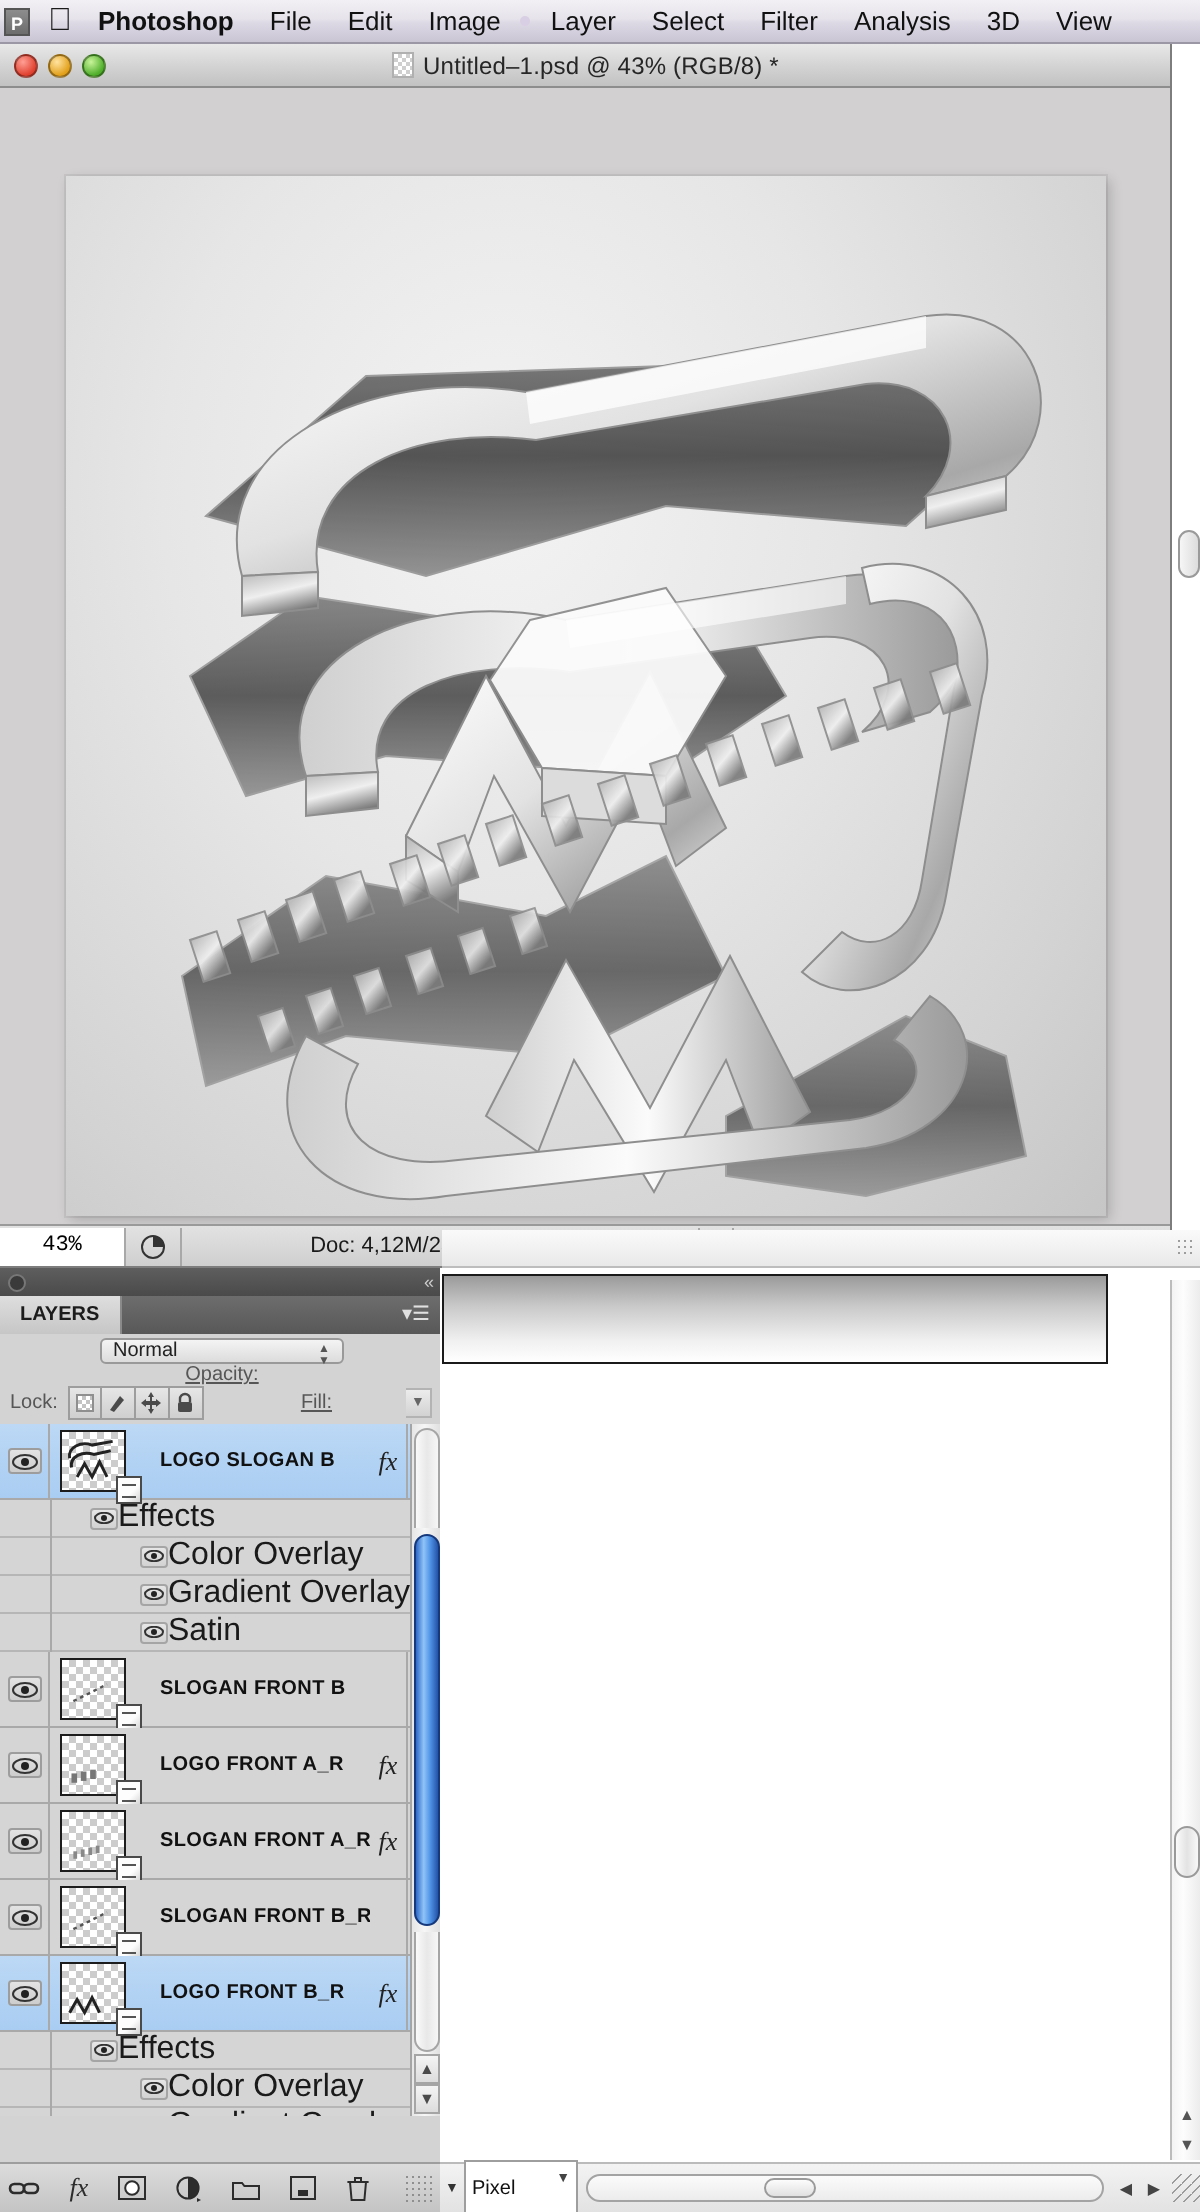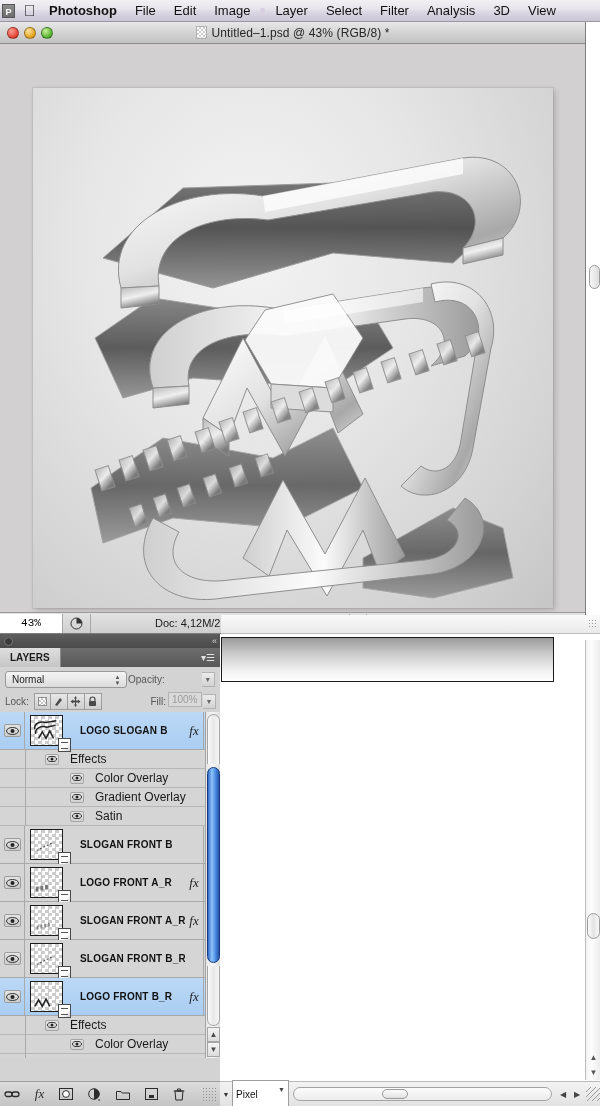--- a/index.html
+++ b/index.html
@@ -157,34 +157,34 @@
     min-width:56px;padding:0 10px;font-size:10px;font-weight:bold;color:#1c1c1c;
     background:linear-gradient(to bottom,#dedede,#c6c6c6);
     display:flex;align-items:center;box-sizing:border-box;
     border-right:1px solid #8a8a8a;
   }
   .lp-tabfill{flex:1;background:linear-gradient(to bottom,#6d6d6d,#585858);position:relative;}
   .lp-menu{position:absolute;right:5px;top:4px;color:#e0e0e0;font-size:10px;}
 
   .lp-body{background:#d3d3d3;width:220px;}
   .row-blend{
-    height:23px;display:flex;align-items:center;padding:2px 4px 0 5px;box-sizing:border-box;
+    height:23px;display:flex;align-items:center;padding:2px 4px 0 5px;box-sizing:border-box;flex-direction:column;
   }
   .blend-sel{
     width:122px;height:17px;border:1px solid #999;border-radius:3px;
     background:linear-gradient(to bottom,#f4f4f4,#dcdcdc);
     font-size:10px;color:#222;display:flex;align-items:center;padding-left:6px;
     box-sizing:border-box;position:relative;
   }
   .stepper{
     position:absolute;right:3px;top:1px;width:11px;height:14px;
     display:flex;flex-direction:column;align-items:center;justify-content:center;
     font-size:6px;color:#555;line-height:6px;
   }
-  .op-label{font-size:10px;color:#565656;margin-left:1px;}
+  .op-label{font-size:10px;color:#565656;margin-left:1px;text-decoration:underline;}
   .op-field{
     width:34px;height:15px;margin-left:3px;border:1px solid #b3b3b3;
     background:#d9d9d9;font-size:10px;color:#9a9a9a;
     display:flex;align-items:center;justify-content:center;box-sizing:border-box;margin-top:40px;
   }
   .op-arrow{
     width:13px;height:15px;border:1px solid #b3b3b3;border-left:0;background:linear-gradient(to bottom,#ececec,#d2d2d2);
     display:flex;align-items:center;justify-content:center;font-size:7px;color:#666;box-sizing:border-box;
   }
   .row-lock{
@@ -252,21 +252,21 @@
   .erow{
     height:19px;display:flex;align-items:center;background:#d5d5d5;
     border-bottom:1px solid #b6b6b6;box-sizing:border-box;
   }
   .erow .spacer{flex:0 0 25px;border-right:1px solid #a9a9a9;height:19px;}
   .eye-sm{
     width:14px;height:11px;border:1px solid #a5a5a5;border-radius:2px;
     background:linear-gradient(to bottom,#e6e6e6,#d2d2d2);
     display:flex;align-items:center;justify-content:center;box-sizing:border-box;flex:0 0 14px;
   }
-  .etext{font-size:12px;color:#1a1a1a;margin-left:11px;}
+  .etext{font-size:16px;color:#1a1a1a;margin-left:0;}
   .ind1{margin-left:19px;}
   .ind2{margin-left:44px;}
 
   
   .lscroll{
     position:absolute;right:0;top:0;width:15px;height:346px;
     background:linear-gradient(to right,#e6e6e6,#f6f6f6 45%,#e0e0e0);
     border-left:1px solid #a5a5a5;box-sizing:border-box;
   }
   .lthumb{

